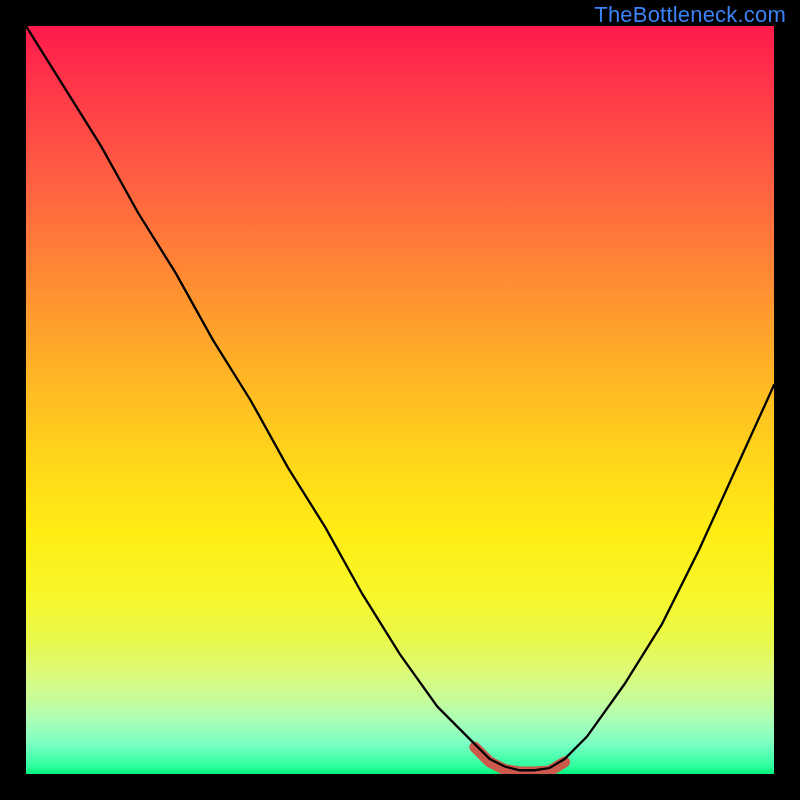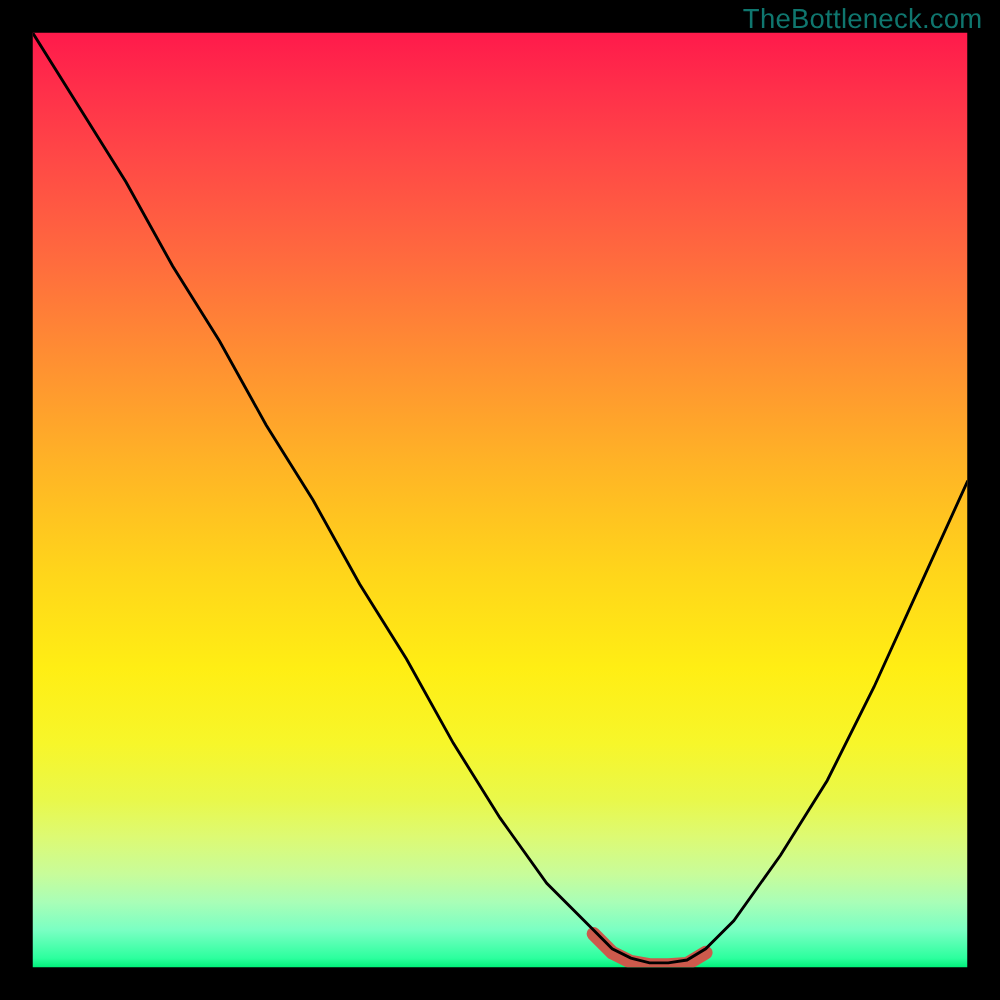--- a/index.html
+++ b/index.html
@@ -8,21 +8,21 @@
     width: 800px;
     height: 800px;
     background: #000;
     position: relative;
     font-family: Arial, sans-serif;
   }
   .watermark {
     position: absolute;
     top: 2px;
     right: 14px;
-    color: #0f766e;
+    color: #3b82f6;
     font-size: 22px;
     font-weight: 500;
     letter-spacing: 0.2px;
     z-index: 30;
   }
   .plot-area {
     position: absolute;
     left: 26px;
     top: 26px;
     width: 748px;

